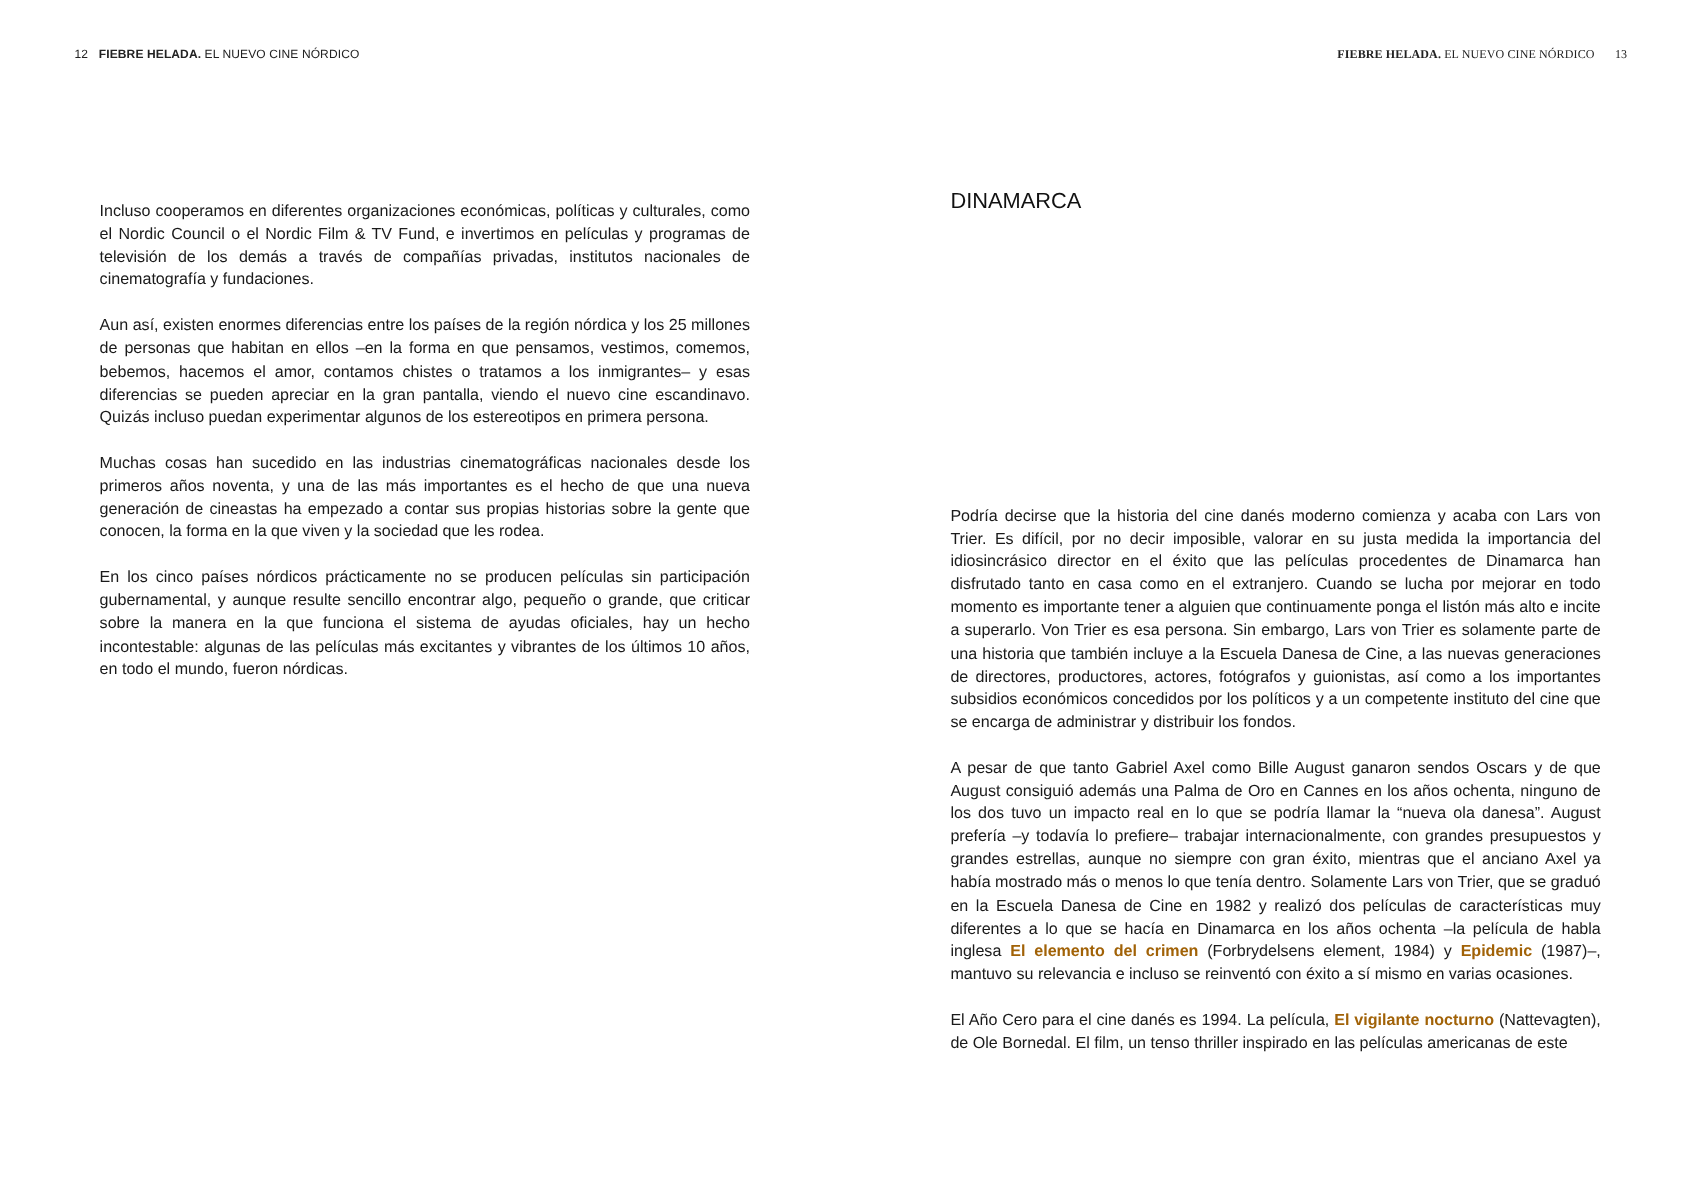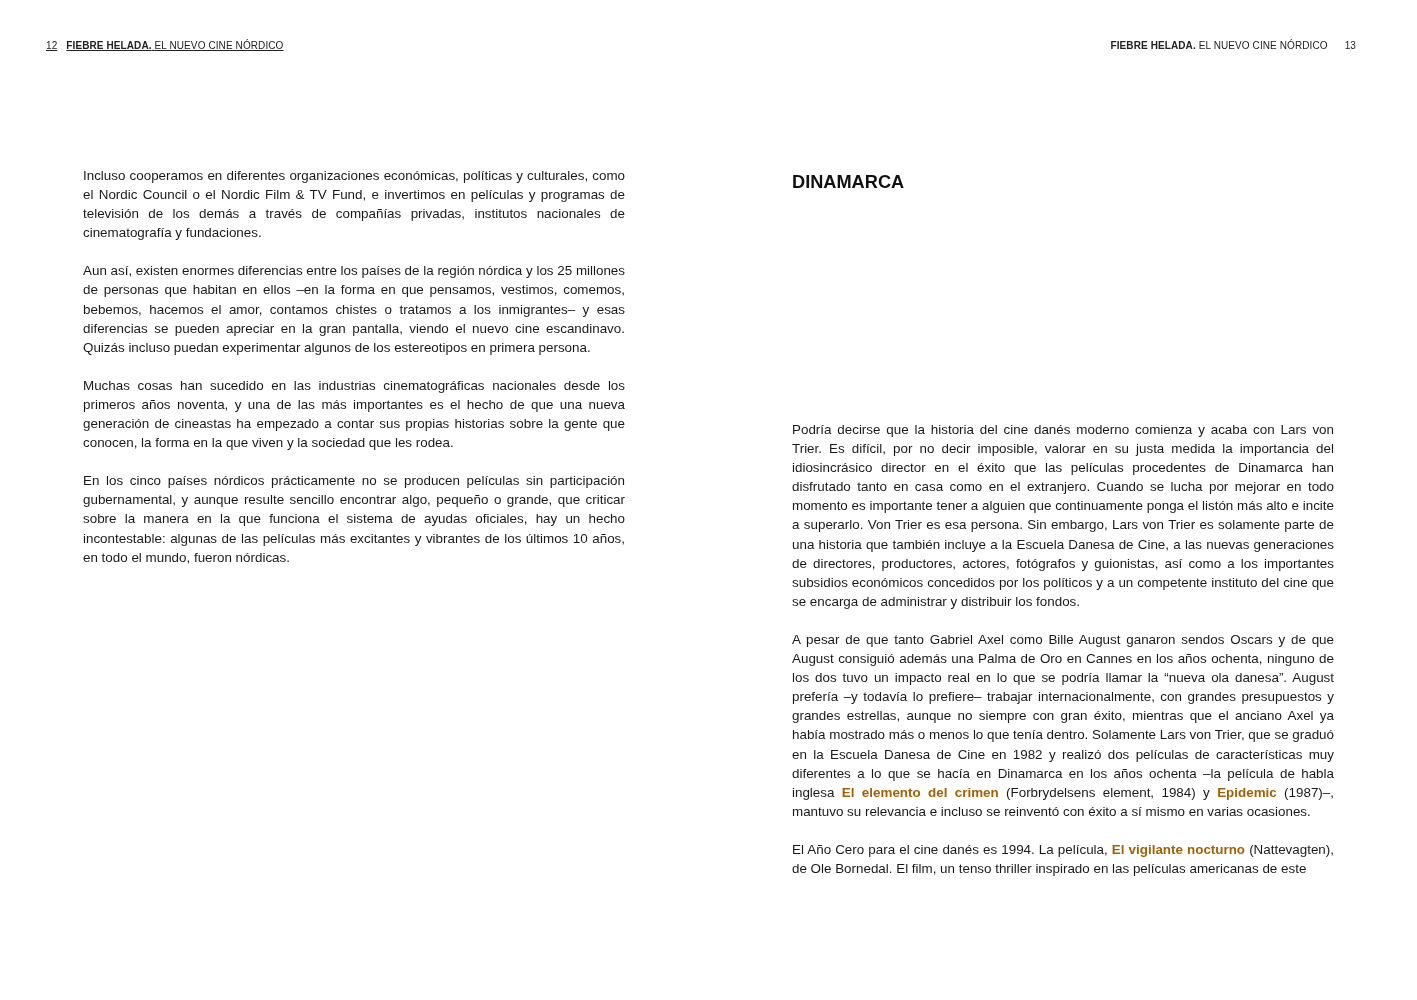--- a/index.html
+++ b/index.html
@@ -5,36 +5,36 @@
   html, body { margin: 0; padding: 0; background: #ffffff; }
   body {
     width: 1417px; height: 1000px; position: relative; overflow: hidden;
     font-family: "Liberation Sans", sans-serif; color: #1a1a1a;
   }
   .running-head {
     position: absolute; top: 40px; font-size: 10px; letter-spacing: 0.1px;
     color: #222; line-height: 12px; white-space: nowrap;
   }
   .running-head b { font-weight: bold; }
-  .rh-left { left: 46px; text-decoration: underline; }
+  .rh-left { left: 62px; }
   .rh-left .pnum { margin-right: 9px; }
-  .rh-right { right: 61px; text-align: right; }
+  .rh-right { right: 61px; text-align: right; font-family: Liberation Serif, serif; }
   .rh-right .pnum { margin-left: 17px; }
 
   .column {
     position: absolute; width: 542px; font-size: 13.4px; line-height: 19.1px;
     text-align: justify; color: #1a1a1a;
   }
   .column p { margin: 0 0 19px 0; }
   .col-left { left: 83px; top: 166px; }
   .col-right { left: 792px; top: 420px; }
   .column b { font-weight: bold; color: #a16207; }
 
   .heading {
-    position: absolute; left: 792px; top: 170px; font-weight: bold; color: #111;
+    position: absolute; left: 792px; top: 155px; font-weight: normal; color: #111;
     font-size: 18.2px; line-height: 25.5px;
   }
 </style>
 </head>
 <body>
 
 <div class="running-head rh-left">
   <span class="pnum">12</span><b>FIEBRE HELADA.</b> <span>EL NUEVO CINE NÓRDICO</span>
 </div>
 

